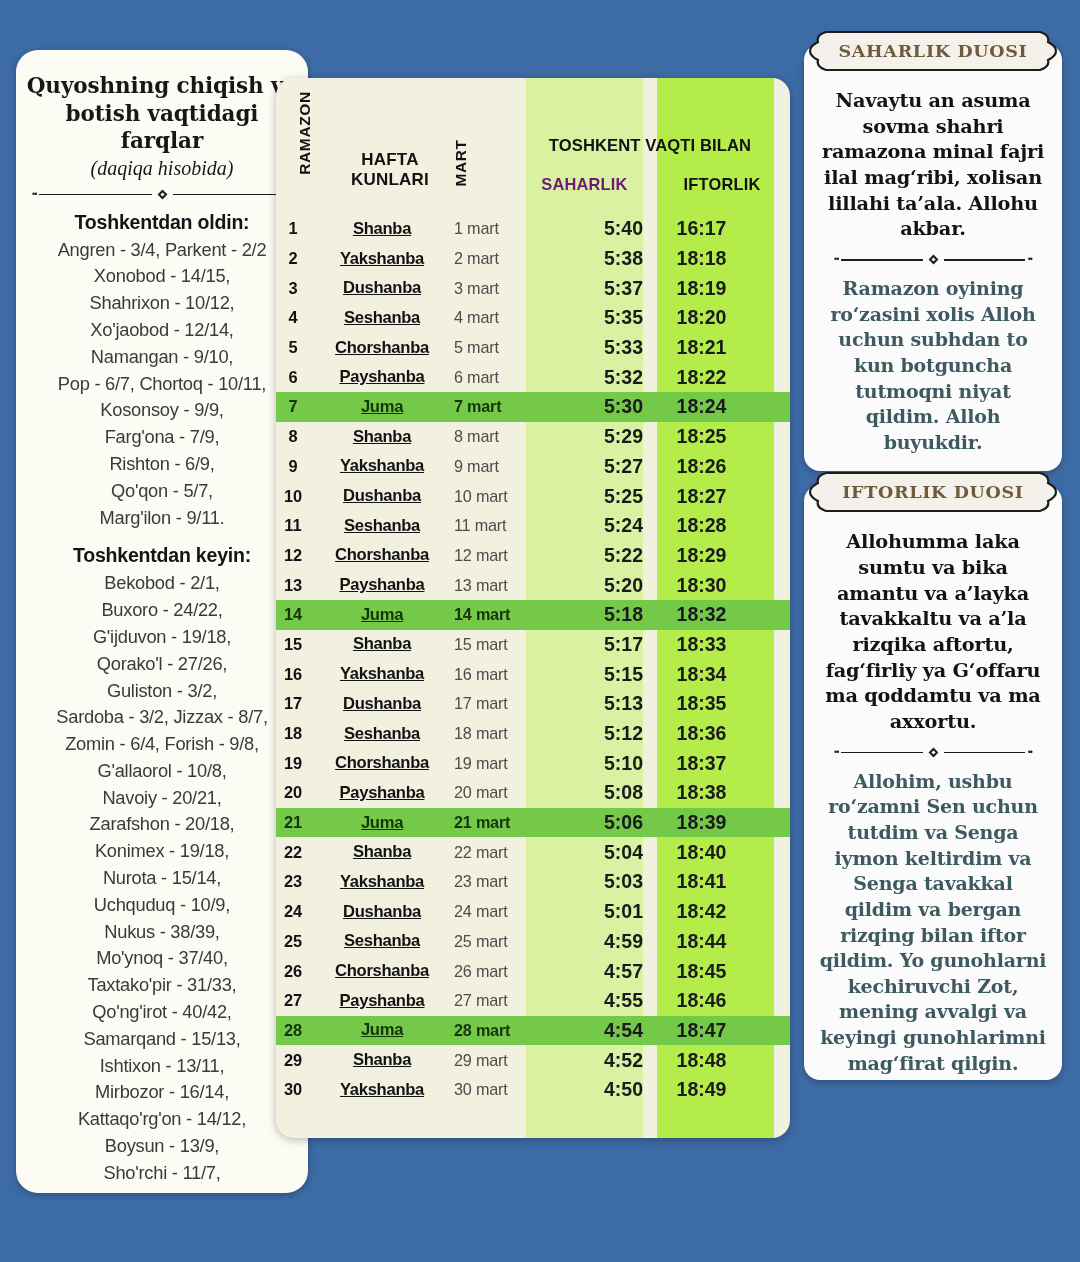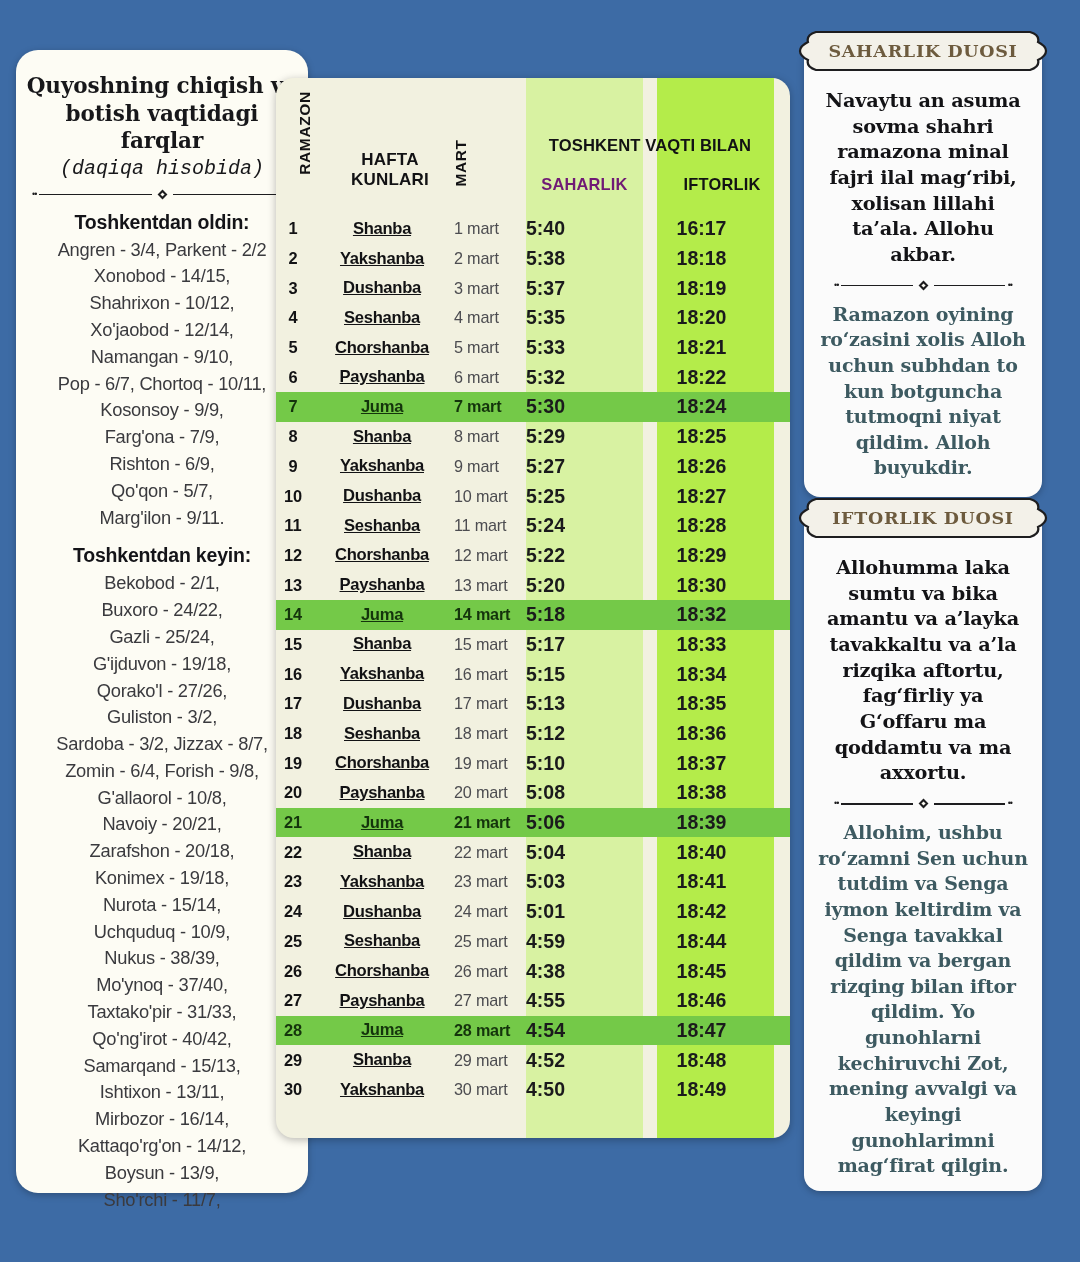--- a/index.html
+++ b/index.html
@@ -36,21 +36,21 @@
 
   .lp-title {
     font-family: "DejaVu Serif", serif;
     font-weight: bold;
     font-size: 21.5px;
     line-height: 1.28;
     color: #17171a;
     letter-spacing: -0.1px;
   }
   .lp-subtitle {
-    font-family: Liberation Mono, monospace;
+    font-family: Liberation Serif, serif;
     font-style: italic;
     font-size: 20px;
     color: #17171a;
     margin-top: 2px;
   }
 
   .ornament {
     display: flex;
     align-items: center;
     justify-content: center;
@@ -217,50 +217,50 @@
   .c-date {
     width: 72px;
     text-align: left;
     color: #4c4c50;
     font-size: 16.2px;
     letter-spacing: -0.2px;
   }
   .c-sahar {
     width: 117px;
     margin-left: 0;
-    text-align: left;
+    text-align: right;
     font-weight: bold;
     color: #1a1a1c;
     font-size: 19.5px;
   }
   .c-iftor {
     width: 117px;
     text-align: center;
     font-weight: bold;
     color: #1a1a1c;
     font-size: 19.5px;
   }
 
   
   .right-col {
     position: absolute;
     left: 804px;
     top: 44px;
-    width: 238px;
+    width: 258px;
   }
 
   .duo-card {
     position: relative;
     background: #fbfbfb;
     border-radius: 16px;
     box-shadow: 0 2px 7px rgba(0,0,0,0.26);
     padding: 44px 14px 16px 14px;
     margin-bottom: 14px;
   }
-  .duo-card.second { padding-bottom: 12px; }
+  .duo-card.second { padding-bottom: 4px; }
 
   .ribbon {
     position: absolute;
     left: 50%;
     top: -18px;
     transform: translateX(-50%);
     width: 250px;
     height: 50px;
   }
   .ribbon svg { display: block; width: 250px; height: 50px; }
@@ -348,21 +348,20 @@
         <div>Qo'qon - 5/7,</div>
         <div>Marg'ilon - 9/11.</div>
       </div>
 
     <div class="lp-gap"></div>
 
     <div class="lp-heading">Toshkentdan keyin:</div>
     <div class="city-list">
         <div>Bekobod - 2/1,</div>
         <div>Buxoro - 24/22,</div>
-        <div>Gazli - 25/24,</div>
         <div>G'ijduvon - 19/18,</div>
         <div>Qorako'l - 27/26,</div>
         <div>Guliston - 3/2,</div>
         <div>Sardoba - 3/2, Jizzax - 8/7,</div>
         <div>Zomin - 6/4, Forish - 9/8,</div>
         <div>G'allaorol - 10/8,</div>
         <div>Navoiy - 20/21,</div>
         <div>Zarafshon - 20/18,</div>
         <div>Konimex - 19/18,</div>
         <div>Nurota - 15/14,</div>
@@ -566,21 +565,21 @@
           <div class="c-num">25</div>
           <div class="c-day">Seshanba</div>
           <div class="c-date">25 mart</div>
           <div class="c-sahar">4:59</div>
           <div class="c-iftor">18:44</div>
         </div>
         <div class="row">
           <div class="c-num">26</div>
           <div class="c-day">Chorshanba</div>
           <div class="c-date">26 mart</div>
-          <div class="c-sahar">4:38</div>
+          <div class="c-sahar">4:57</div>
           <div class="c-iftor">18:45</div>
         </div>
         <div class="row">
           <div class="c-num">27</div>
           <div class="c-day">Payshanba</div>
           <div class="c-date">27 mart</div>
           <div class="c-sahar">4:55</div>
           <div class="c-iftor">18:46</div>
         </div>
         <div class="row juma">

